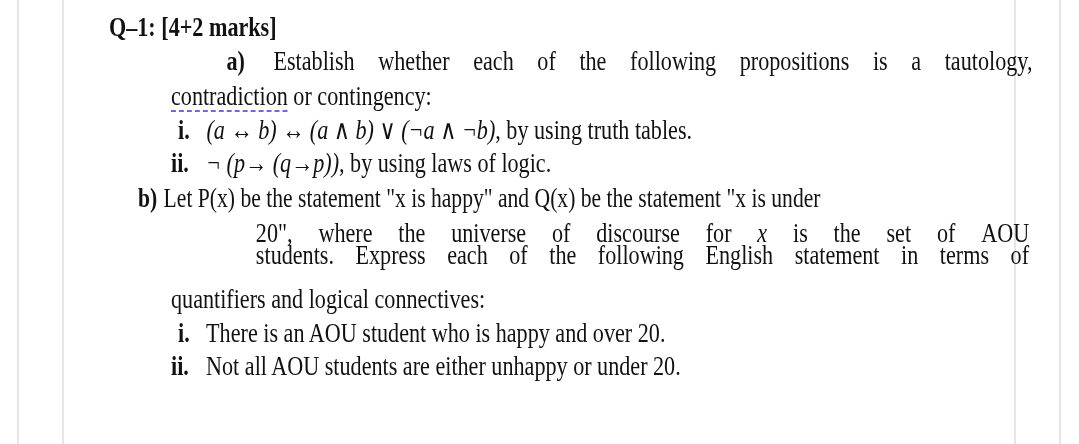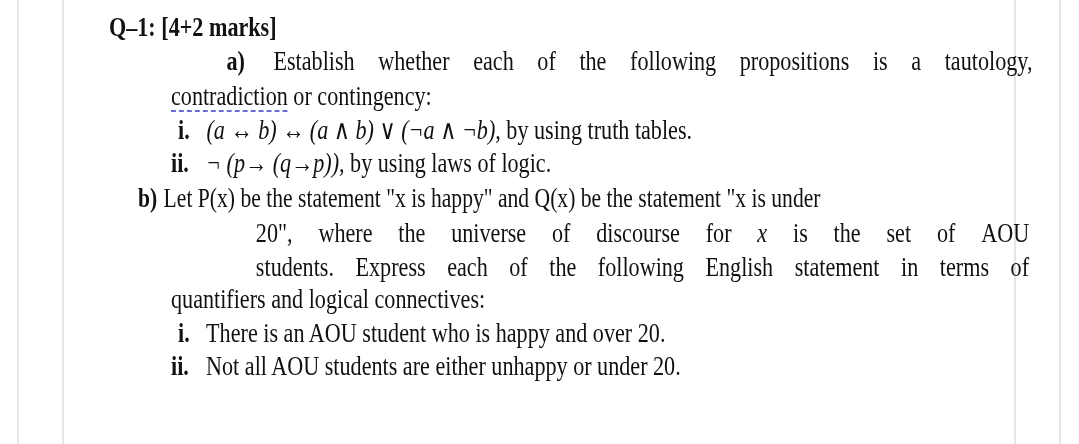--- a/index.html
+++ b/index.html
@@ -116,21 +116,21 @@
         <span>for</span>
         <span class="it">x</span>
         <span>is</span>
         <span>the</span>
         <span>set</span>
         <span>of</span>
         <span>AOU</span>
       </div>
     </div>
 
-    <div class="line" style="left:171px; top:252px; width:773px;">
+    <div class="line" style="left:171px; top:240px; width:773px;">
       <div class="cond" style="width:943px; display:flex; justify-content:space-between;">
         <span>students.</span>
         <span>Express</span>
         <span>each</span>
         <span>of</span>
         <span>the</span>
         <span>following</span>
         <span>English</span>
         <span>statement</span>
         <span>in</span>

